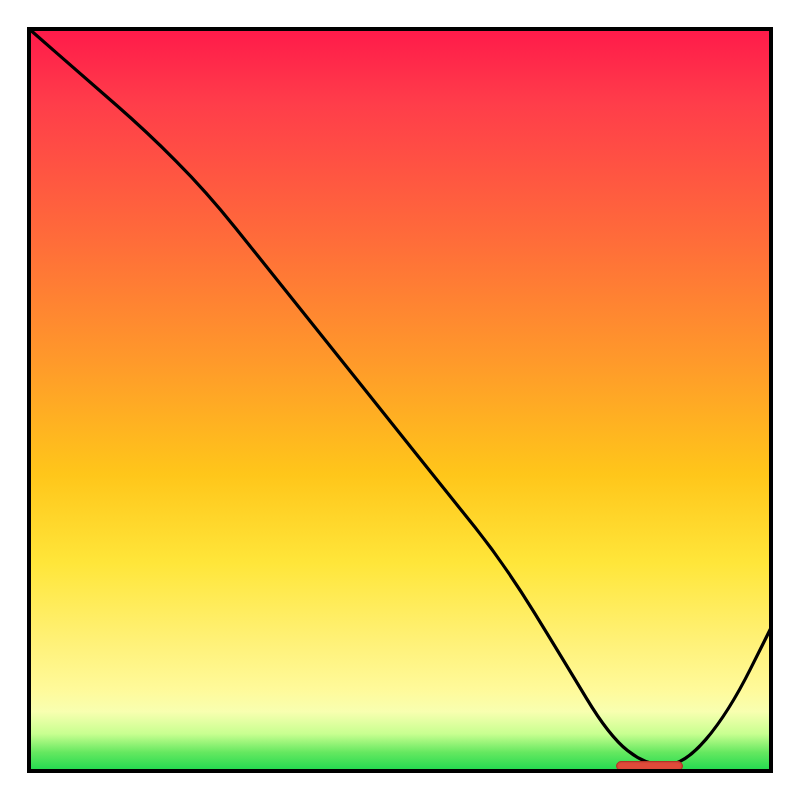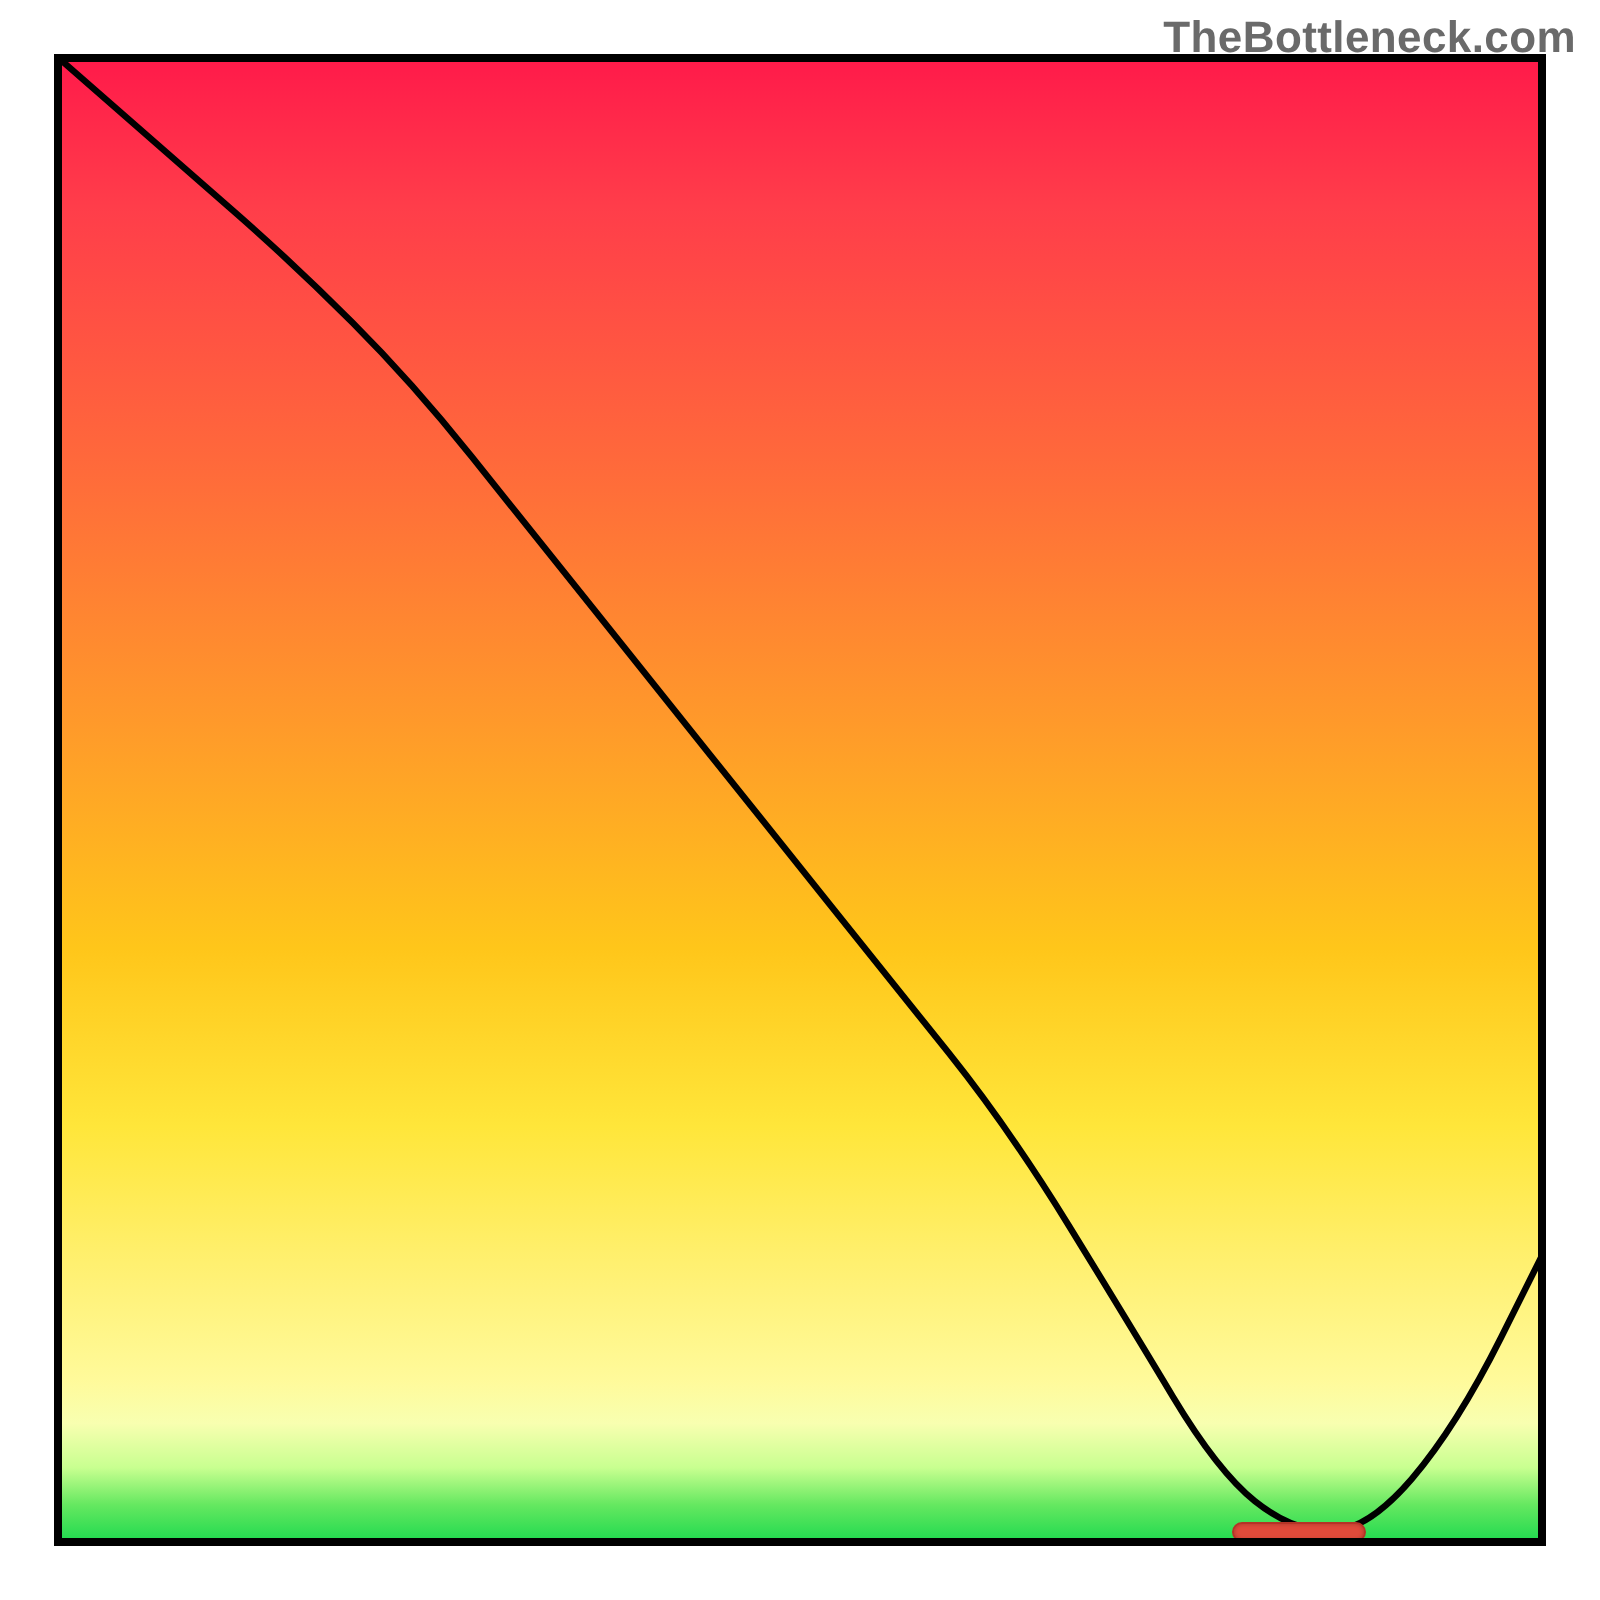--- a/index.html
+++ b/index.html
@@ -75,21 +75,20 @@
     border-radius: 5px;
     background: #e04a3a;
     border: 1.5px solid #b53326;
     box-shadow: inset 0 0 2px rgba(0,0,0,0.25);
   }
 </style>
 </head>
 <body>
 
 <div class="stage">
-  <div class="watermark">TheBottleneck.com</div>
 
   <div class="plot-outer">
     <div class="plot-bg"></div>
 
     <svg class="curve" viewBox="0 0 746 746" preserveAspectRatio="none">
       <path fill="none" stroke="#000000" stroke-width="3.2" stroke-linecap="round" stroke-linejoin="round" d="M 0.0 0.0 Q 0.0 0.0 29.8 26.1 Q 59.7 52.2 89.5 78.3 Q 119.4 104.4 149.2 134.3 Q 179.0 164.1 208.9 201.4 Q 238.7 238.7 268.6 276.0 Q 298.4 313.3 328.2 350.6 Q 358.1 387.9 387.9 425.2 Q 417.8 462.5 447.6 499.8 Q 477.4 537.1 507.3 585.6 Q 537.1 634.1 559.5 671.4 Q 581.9 708.7 600.5 723.6 Q 619.2 738.5 637.8 738.5 Q 656.5 738.5 678.9 712.4 Q 701.2 686.3 723.6 641.6 T 746.0 596.8"></path>
     </svg>
 
     <div class="marker" style="left: 589.34px; width: 67.14px; top: 733.54px; background: rgb(224, 74, 58);"></div>
 

